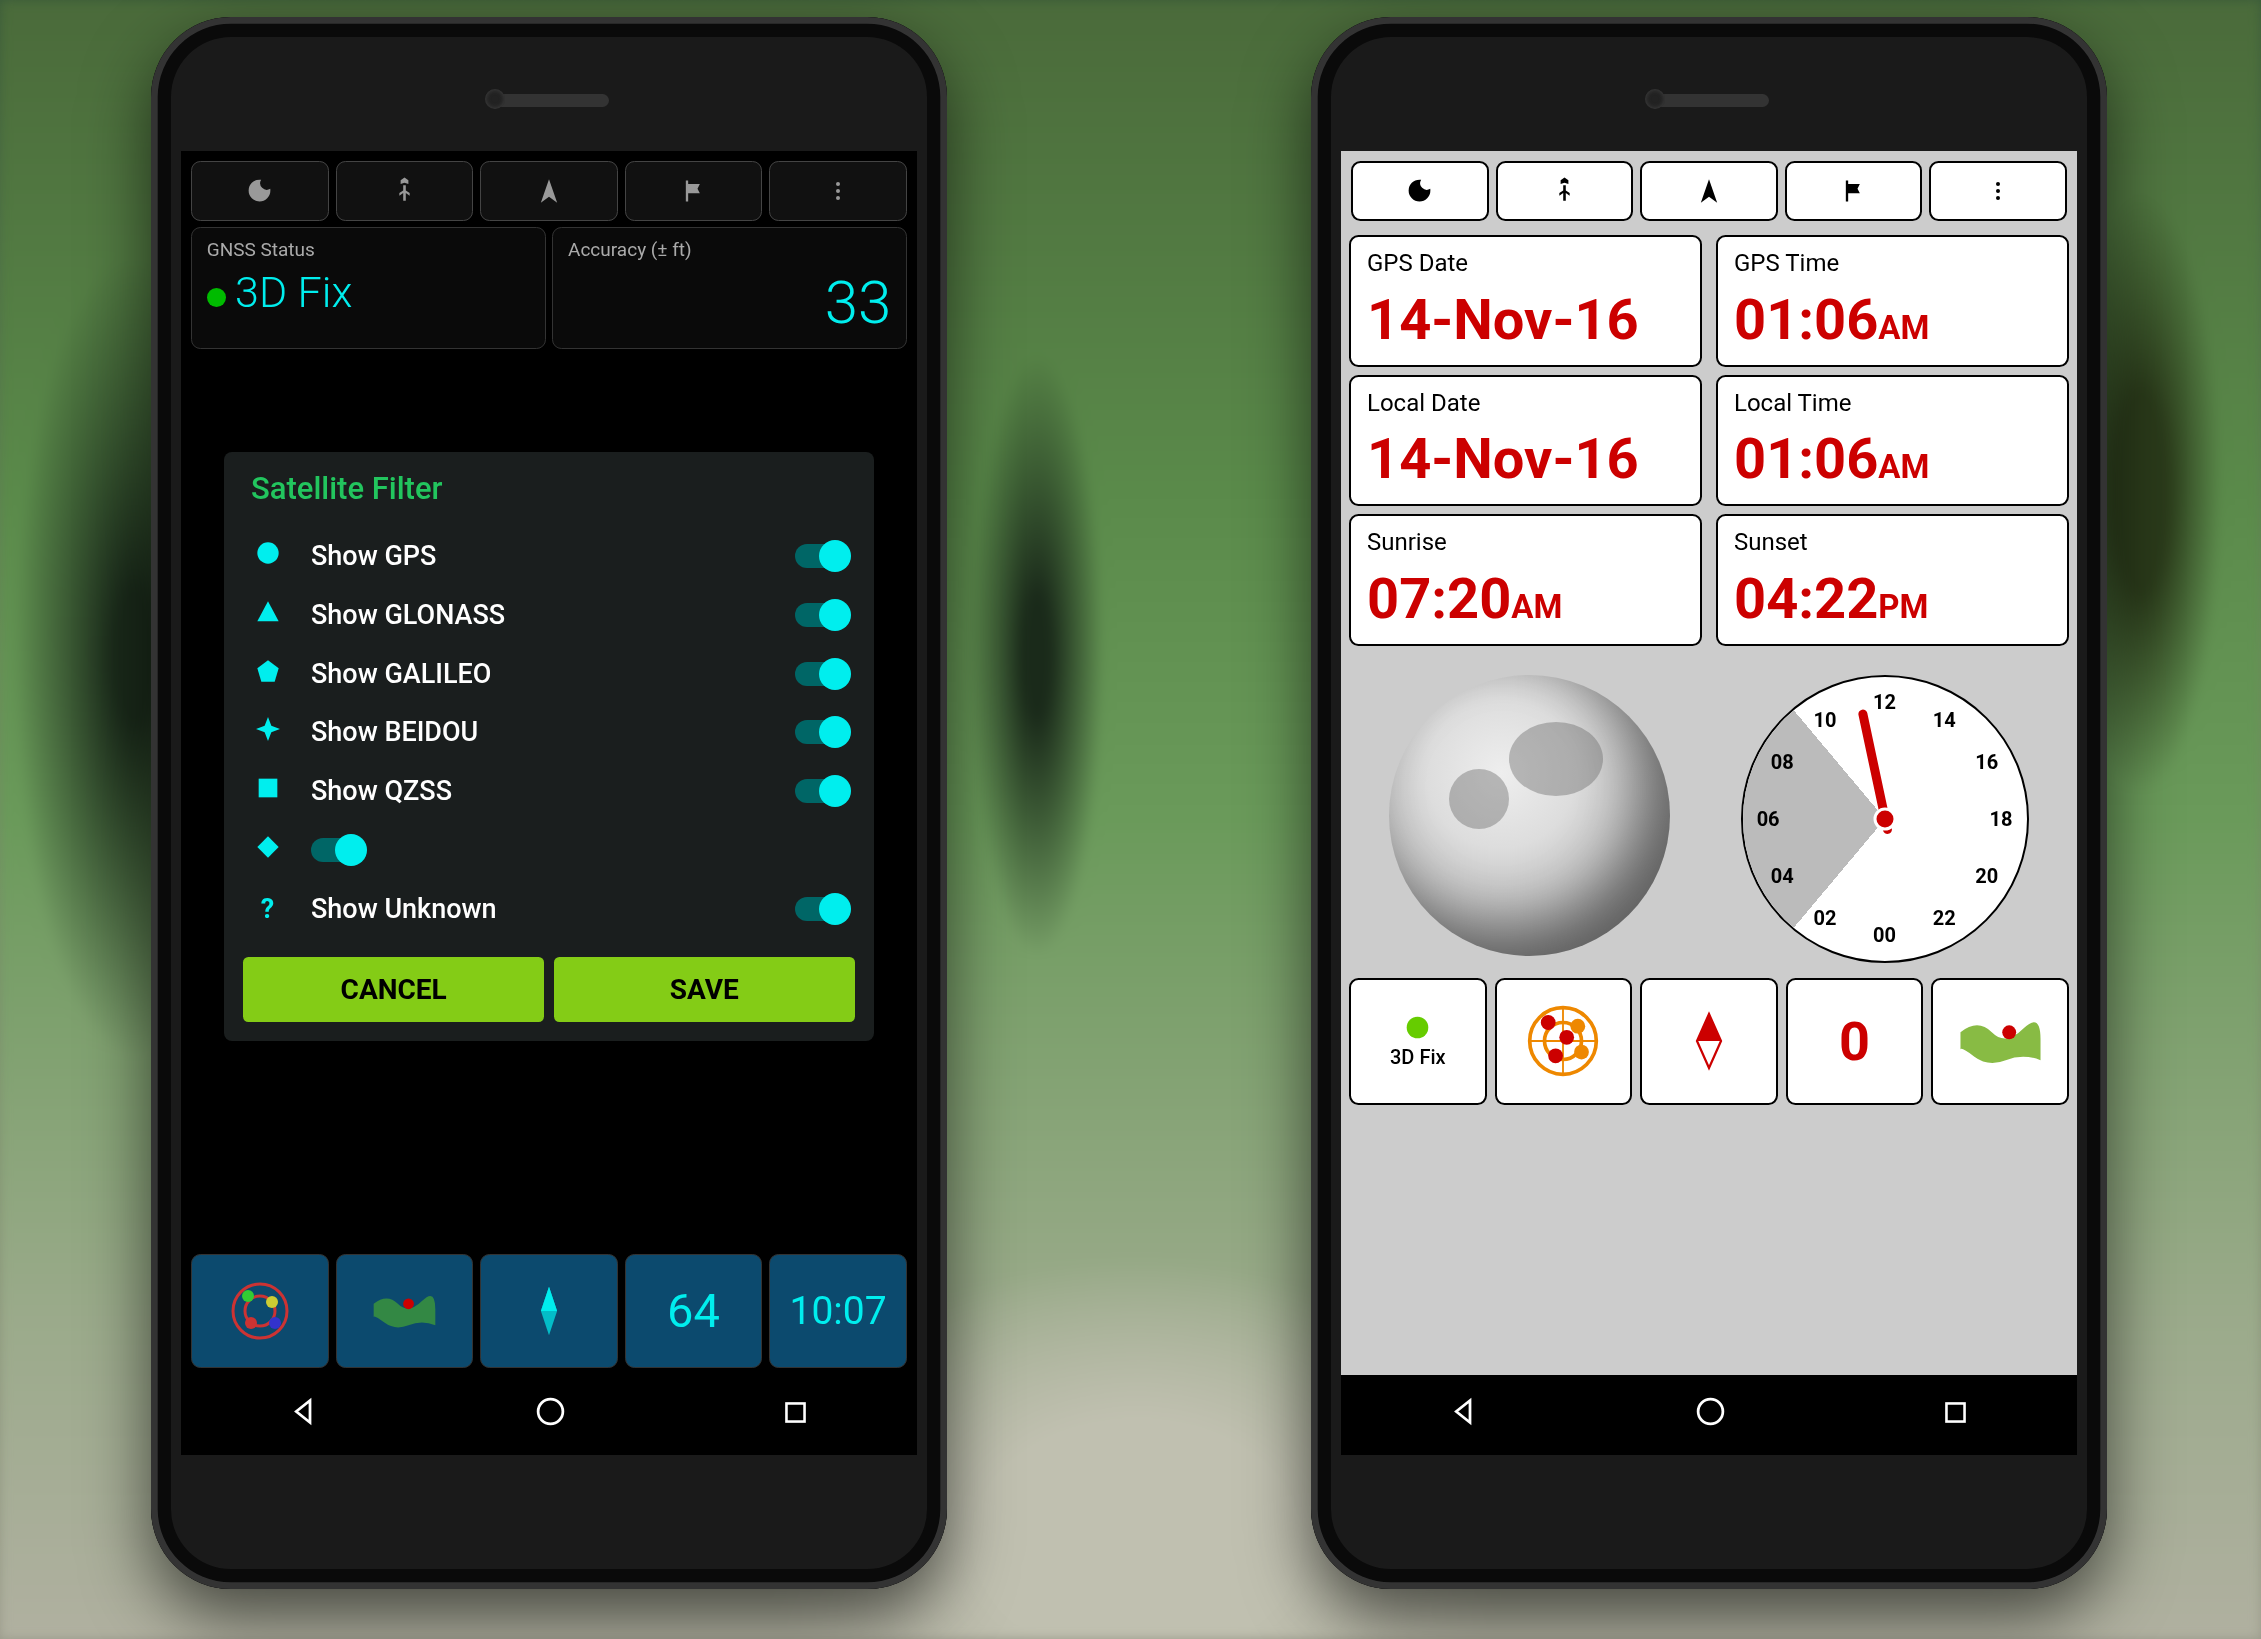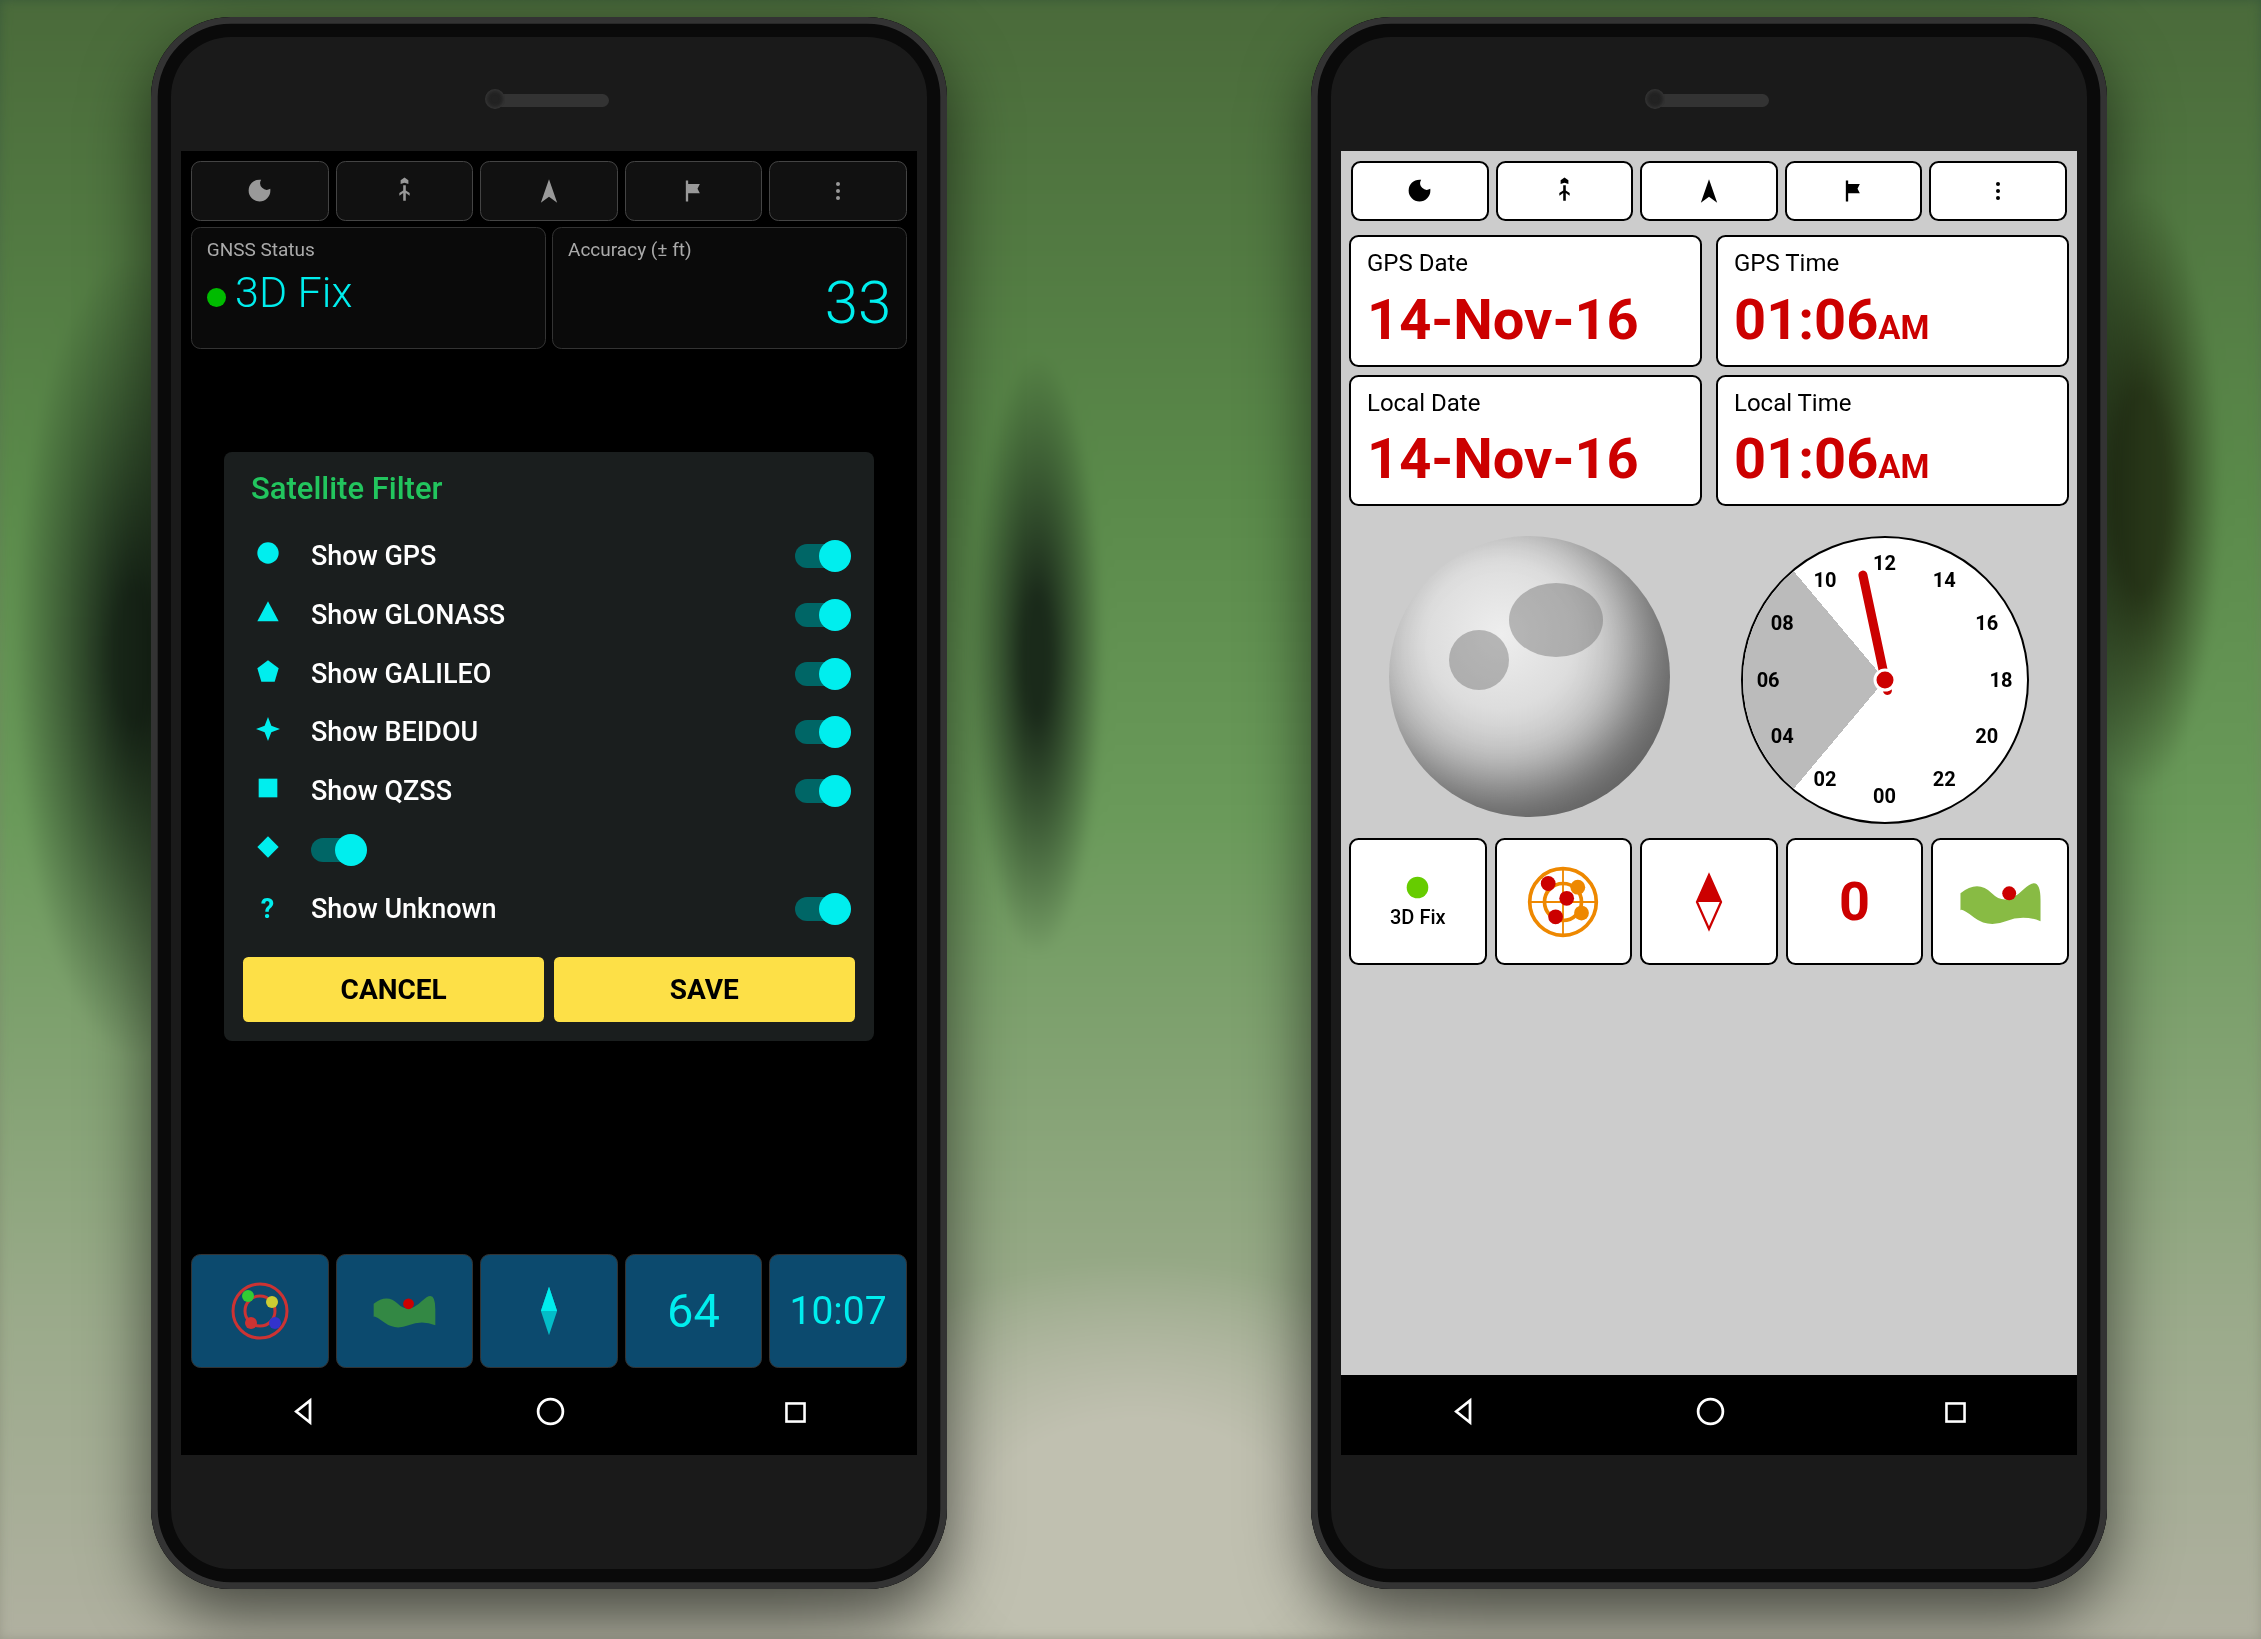--- a/index.html
+++ b/index.html
@@ -89,21 +89,21 @@
   .filter-label { flex: 1; }
   .toggle {
     width: 52px; height: 24px; background: #066; border-radius: 12px; position: relative;
   }
   .toggle::after {
     content:""; position:absolute; right:-4px; top:-4px;
     width:32px; height:32px; background:#0ee; border-radius:50%;
   }
   .dialog-btns { display:flex; gap:9.4px; padding: 19px 19px 0; }
   .dialog-btn {
-    flex:1; background:#fde047; color:#000; font-size:28px; font-weight:700;
+    flex:1; background:#84cc16; color:#000; font-size:28px; font-weight:700;
     text-align:center; padding:16px 9px; border-radius:5.4px;
   }
   
   .dark-tiles { position:absolute; left:10px; right:10px; bottom:87px; display:flex; gap:6.7px; }
   .dtile { flex:1; height:114px; background:#0c4a6e; border:1.3px solid #333; border-radius:9.4px;
            display:flex; align-items:center; justify-content:center; color:#0ee; font-size:47px; }
   
   .navbar { position:absolute; left:0; right:0; bottom:0; height:80px; background:#000;
             display:flex; align-items:center; justify-content:space-around; color:#fff; font-size:40px; }
   
@@ -353,20 +353,30 @@
           </div>
         </div>
         <div class="lrow">
           <div class="lcard">
             <div class="lcard-lbl">Local Date</div>
             <div class="lcard-val"><span>14-Nov-16</span></div>
           </div>
           <div class="lcard">
             <div class="lcard-lbl">Local Time</div>
             <div class="lcard-val"><span>01:06</span><span class="ampm">AM</span></div>
+          </div>
+        </div>
+        <div class="lrow">
+          <div class="lcard">
+            <div class="lcard-lbl">Sunrise</div>
+            <div class="lcard-val"><span>07:20</span><span class="ampm">AM</span></div>
+          </div>
+          <div class="lcard">
+            <div class="lcard-lbl">Sunset</div>
+            <div class="lcard-val"><span>04:22</span><span class="ampm">PM</span></div>
           </div>
         </div>
       </div>
 
       <div class="graphic-row">
         <div class="moon"></div>
         <div class="sunclock">
           <div class="shade"></div>
           <div class="tick" style="left:50%;top:9%">12</div>
           <div class="tick" style="left:71%;top:15%">14</div>

